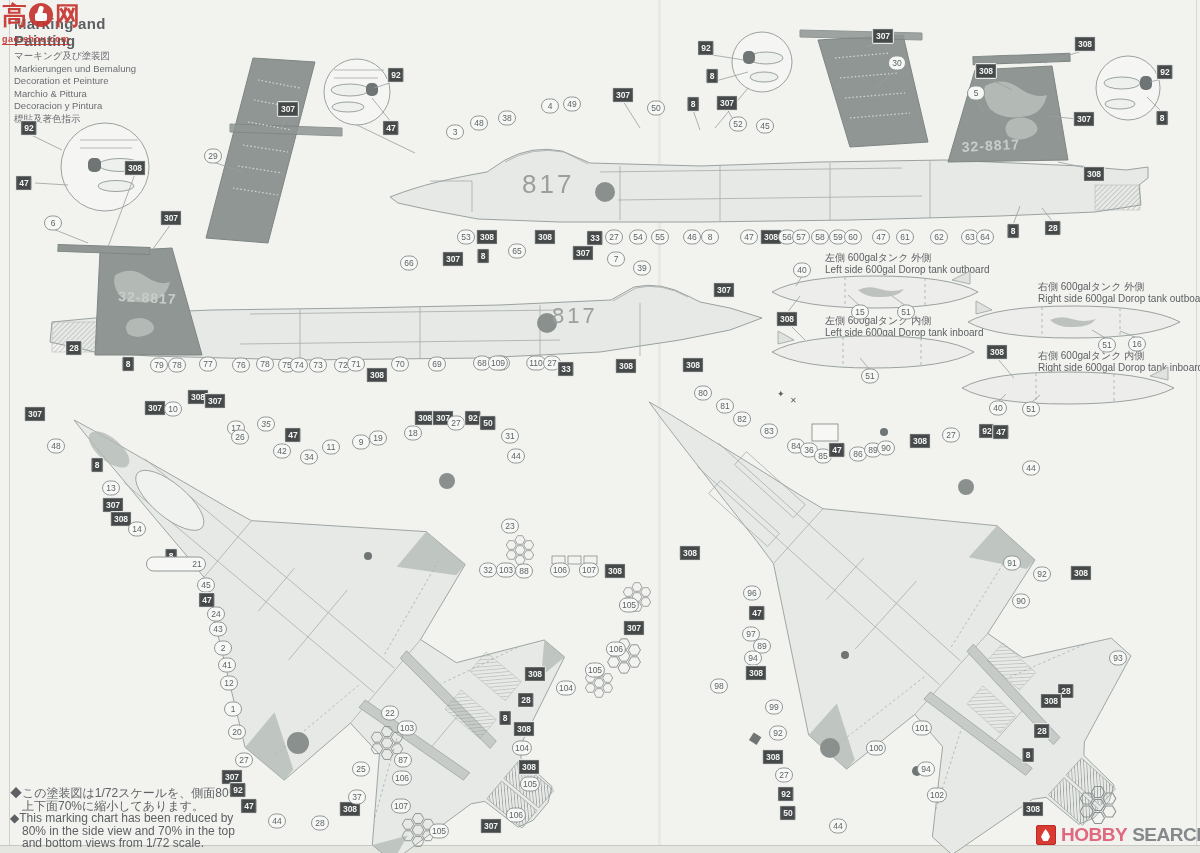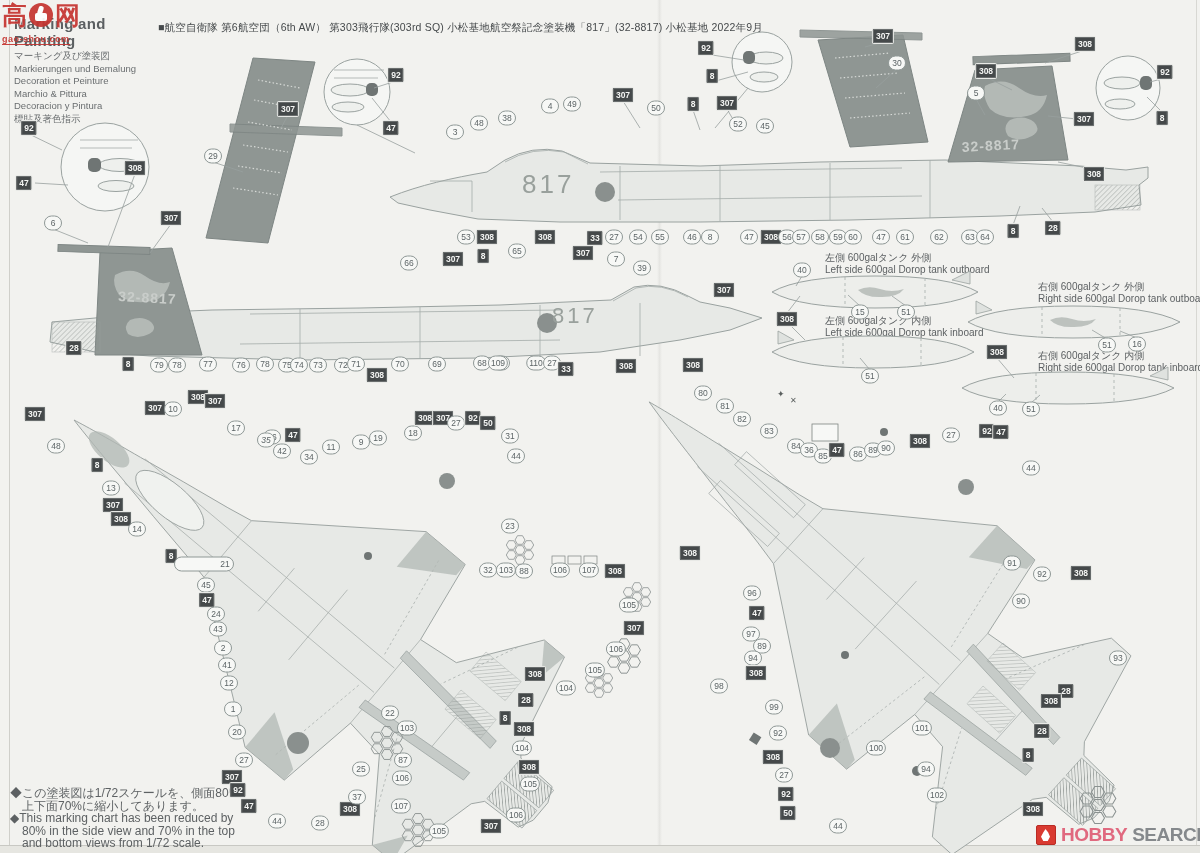--- a/index.html
+++ b/index.html
@@ -249,21 +249,20 @@
     <div class="t">Marking and Painting</div>
     <div class="s">マーキング及び塗装図</div>
     <div class="s">Markierungen und Bemalung</div>
     <div class="s">Decoration et Peinture</div>
     <div class="s">Marchio &amp; Pittura</div>
     <div class="s">Decoracion y Pintura</div>
     <div class="s">標貼及著色指示</div>
   </div>
 
   <div class="hdr">
-    <div>■航空自衛隊 第6航空団（6th AW） 第303飛行隊(303rd SQ) 小松基地航空祭記念塗装機「817」(32-8817) 小松基地 2022年9月</div>
   </div>
 
   <div class="tanklbl" style="left:825px;top:252px">
     <div>左側 600galタンク 外側</div>
       <div>Left side 600gal Dorop tank outboard</div>
   </div>
   <div class="tanklbl" style="left:825px;top:315px">
     <div>左側 600galタンク 内側</div>
       <div>Left side 600gal Dorop tank inboard</div>
   </div>
@@ -391,39 +390,39 @@
       <div class="co co-b" style="left: 97px; top: 465px;">8</div>
       <div class="co co-c" style="left: 111px; top: 488px;">13</div>
       <div class="co co-b" style="left: 113px; top: 505px;">307</div>
       <div class="co co-b" style="left: 121px; top: 519px;">308</div>
       <div class="co co-c" style="left: 137px; top: 529px;">14</div>
       <div class="co co-b" style="left: 155px; top: 408px;">307</div>
       <div class="co co-c" style="left: 173px; top: 409px;">10</div>
       <div class="co co-b" style="left: 198px; top: 397px;">308</div>
       <div class="co co-b" style="left: 215px; top: 401px;">307</div>
       <div class="co co-c" style="left: 236px; top: 428px;">17</div>
-      <div class="co co-c" style="left: 272px; top: 437px;">26</div>
-      <div class="co co-c" style="left: 266px; top: 440px; font-style: italic;">35</div>
+      <div class="co co-c" style="left: 240px; top: 437px;">26</div>
+      <div class="co co-c" style="left: 266px; top: 424px; font-style: italic;">35</div>
       <div class="co co-c" style="left: 282px; top: 451px;">42</div>
       <div class="co co-b" style="left: 293px; top: 435px;">47</div>
       <div class="co co-c" style="left: 309px; top: 457px;">34</div>
       <div class="co co-c" style="left: 331px; top: 447px;">11</div>
       <div class="co co-c" style="left: 361px; top: 442px;">9</div>
       <div class="co co-c" style="left: 378px; top: 438px;">19</div>
       <div class="co co-c" style="left: 413px; top: 433px;">18</div>
       <div class="co co-b" style="left: 425px; top: 418px;">308</div>
       <div class="co co-b" style="left: 443px; top: 418px;">307</div>
       <div class="co co-c" style="left: 456px; top: 423px;">27</div>
       <div class="co co-b" style="left: 473px; top: 418px;">92</div>
       <div class="co co-b" style="left: 488px; top: 423px;">50</div>
       <div class="co co-c" style="left: 510px; top: 436px;">31</div>
       <div class="co co-c" style="left: 516px; top: 456px;">44</div>
       <div class="co co-c" style="left: 510px; top: 526px;">23</div>
       <div class="co co-b" style="left: 171px; top: 556px;">8</div>
-      <div class="co co-c" style="left: 204px; top: 564px; padding-left: 44px;">21</div>
+      <div class="co co-c" style="left: 176px; top: 564px; padding-left: 44px;">21</div>
       <div class="co co-c" style="left: 206px; top: 585px;">45</div>
       <div class="co co-b" style="left: 207px; top: 600px;">47</div>
       <div class="co co-c" style="left: 216px; top: 614px;">24</div>
       <div class="co co-c" style="left: 218px; top: 629px;">43</div>
       <div class="co co-c" style="left: 223px; top: 648px;">2</div>
       <div class="co co-c" style="left: 227px; top: 665px;">41</div>
       <div class="co co-c" style="left: 229px; top: 683px;">12</div>
       <div class="co co-c" style="left: 233px; top: 709px;">1</div>
       <div class="co co-c" style="left: 237px; top: 732px;">20</div>
       <div class="co co-c" style="left: 244px; top: 760px;">27</div>

